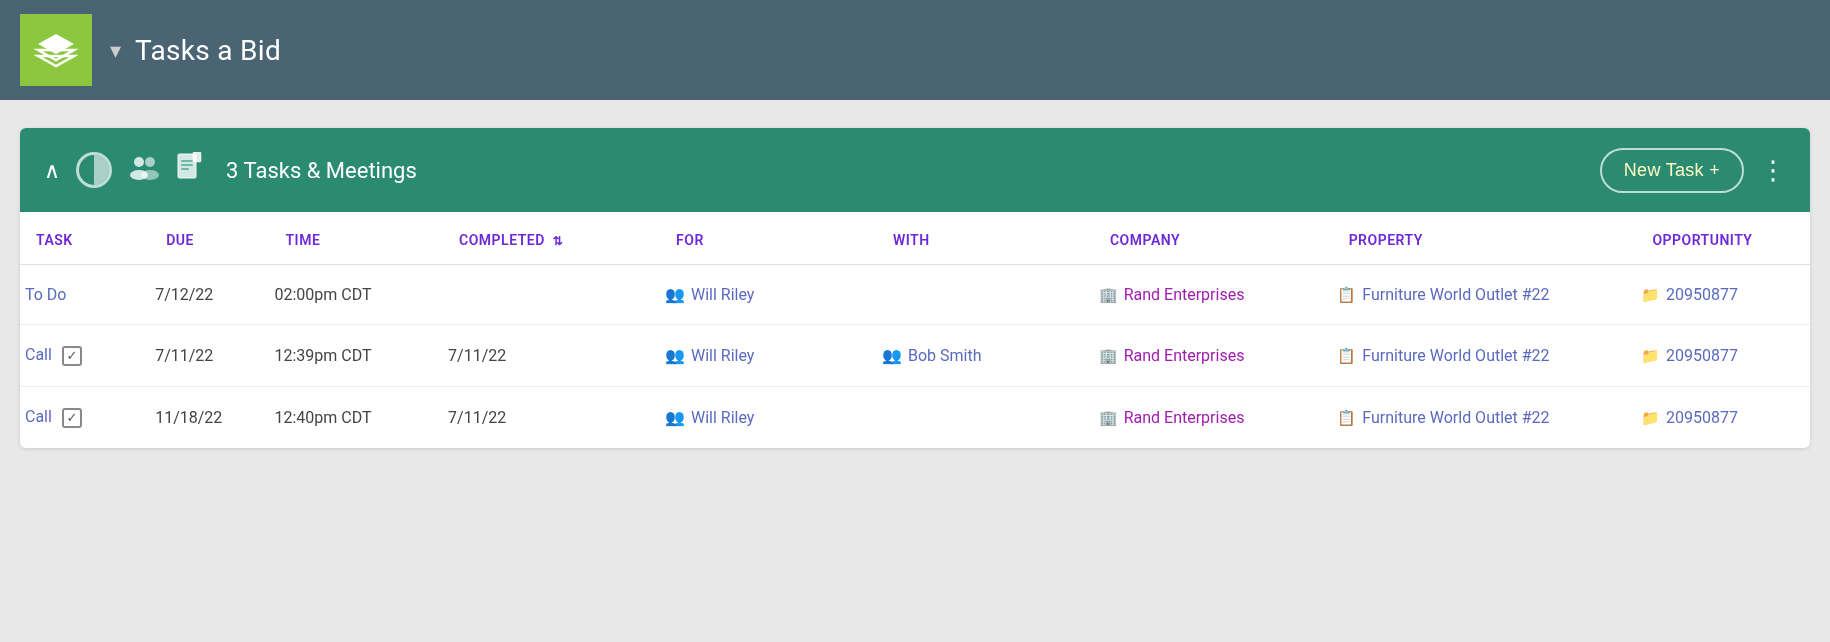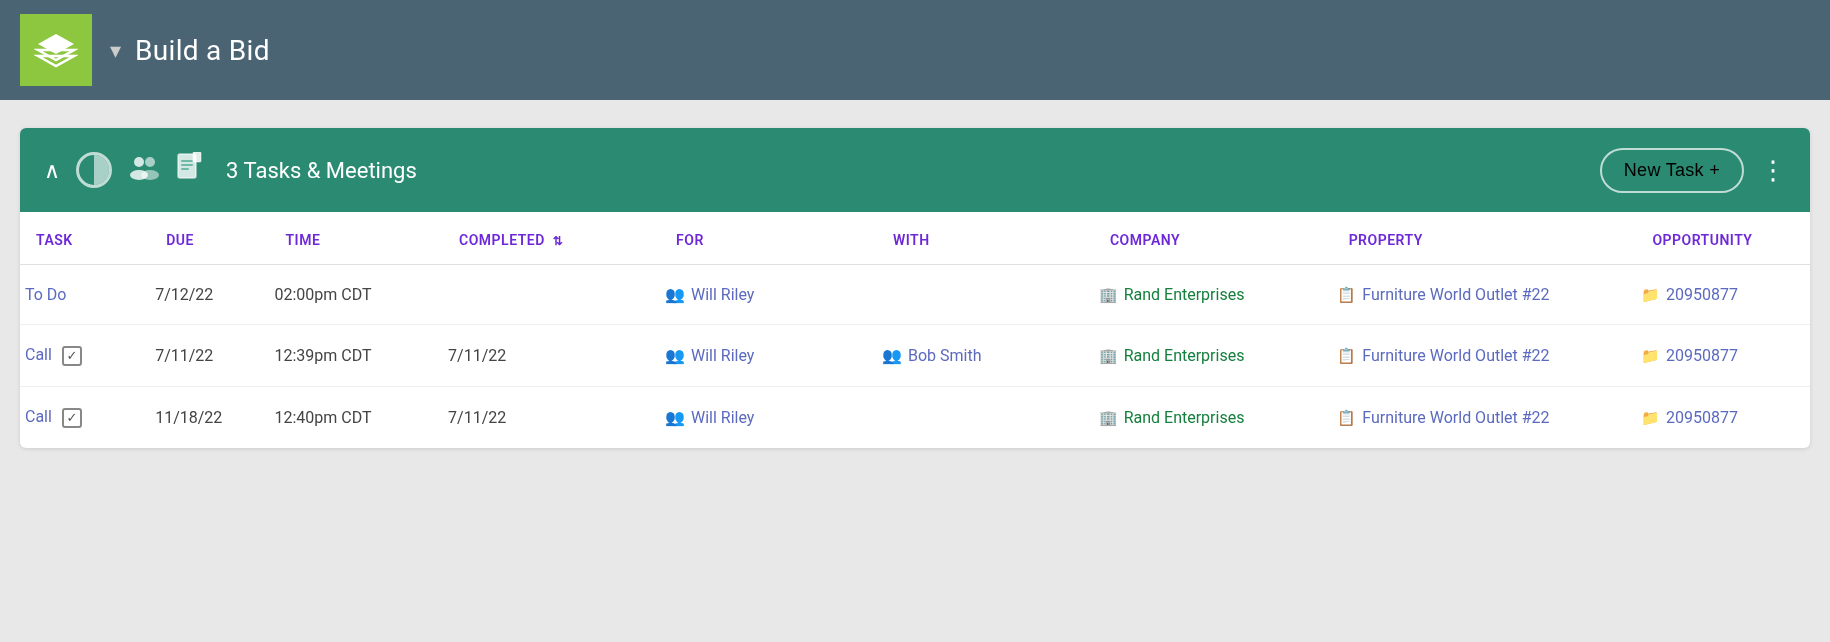--- a/index.html
+++ b/index.html
@@ -79,21 +79,21 @@
       margin-left: 8px;
     }
     .tasks-header-right {
       display: flex;
       align-items: center;
       gap: 16px;
     }
     .new-task-btn {
       border: 2px solid rgba(255,255,255,0.7);
       background: transparent;
-      color: #000000;
+      color: #fef9c3;
       padding: 10px 22px;
       border-radius: 24px;
       font-size: 18px;
       cursor: pointer;
       font-weight: 400;
       letter-spacing: 0.3px;
     }
     .more-btn {
       color: #ffffff;
       font-size: 26px;
@@ -140,21 +140,21 @@
     .col-due { width: 110px; }
     .col-time { width: 160px; }
     .col-completed { width: 200px; }
     .col-for { width: 200px; }
     .col-with { width: 200px; }
     .col-company { width: 220px; }
     .col-property { width: 280px; }
     .col-opportunity { width: 160px; }
 
     .link-blue { color: #5b6abf; cursor: pointer; }
-    .link-teal { color: #15803d; cursor: pointer; }
+    .link-teal { color: #a21caf; cursor: pointer; }
 
     .task-label {
       color: #5b6abf;
       cursor: pointer;
     }
 
     .check-icon {
       display: inline-flex;
       align-items: center;
       justify-content: center;
@@ -244,21 +244,21 @@
 <div class="top-header">
   <div class="top-header-logo">
 
     <svg viewBox="0 0 44 44" fill="none" xmlns="http://www.w3.org/2000/svg">
       <polygon points="22,6 40,16 22,26 4,16" fill="white"></polygon>
       <polygon points="4,22 22,32 40,22" fill="none" stroke="white" stroke-width="2.5"></polygon>
       <polygon points="4,28 22,38 40,28" fill="none" stroke="white" stroke-width="2.5"></polygon>
     </svg>
   </div>
   <span class="top-header-chevron">▾</span>
-  <span class="top-header-title">Build a Bid</span>
+  <span class="top-header-title">Tasks a Bid</span>
 </div>
 
 <div class="main-content">
   <div class="tasks-panel">
 
     <div class="tasks-header">
       <div class="tasks-header-left">
 
         <span class="collapse-icon">∧</span>
 

